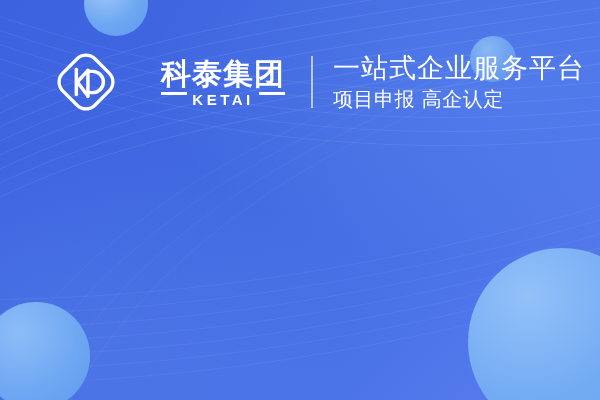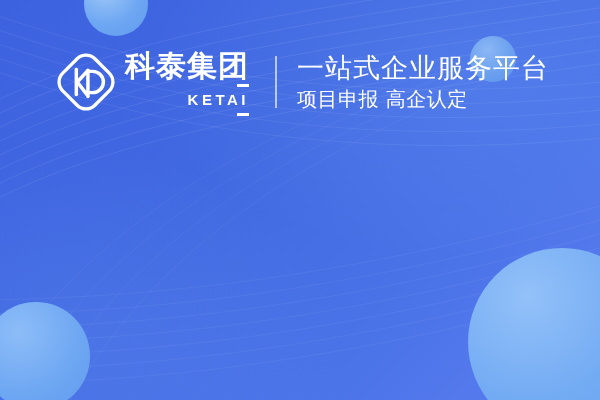--- a/index.html
+++ b/index.html
@@ -82,20 +82,21 @@
     width: 600px;
     height: 76px;
     display: flex;
     align-items: center;
   }
 
   .brand {
     display: flex;
     align-items: center;
     margin-left: 57px;
+    gap: 36px;
   }
 
   .logo-mark {
     width: 58px;
     height: 58px;
     flex: 0 0 58px;
   }
 
   .brand-text {
     margin-left: 10px;
@@ -109,24 +110,23 @@
     font-size: 30px;
     font-weight: bold;
     letter-spacing: 1px;
     line-height: 34px;
     white-space: nowrap;
     font-family: "DejaVu Sans", "Liberation Sans", sans-serif;
   }
 
   .brand-en-row {
     display: flex;
-    align-items: flex-end;
+    align-items: flex-start;
     margin-top: 1px;
     gap: 5px;
-    flex-direction: column;
   }
   .brand-rule {
     height: 3px;
     background: #ffffff;
     flex: 1 1 auto;
     min-width: 12px;
   }
   .brand-en {
     color: #ffffff;
     font-size: 15px;

